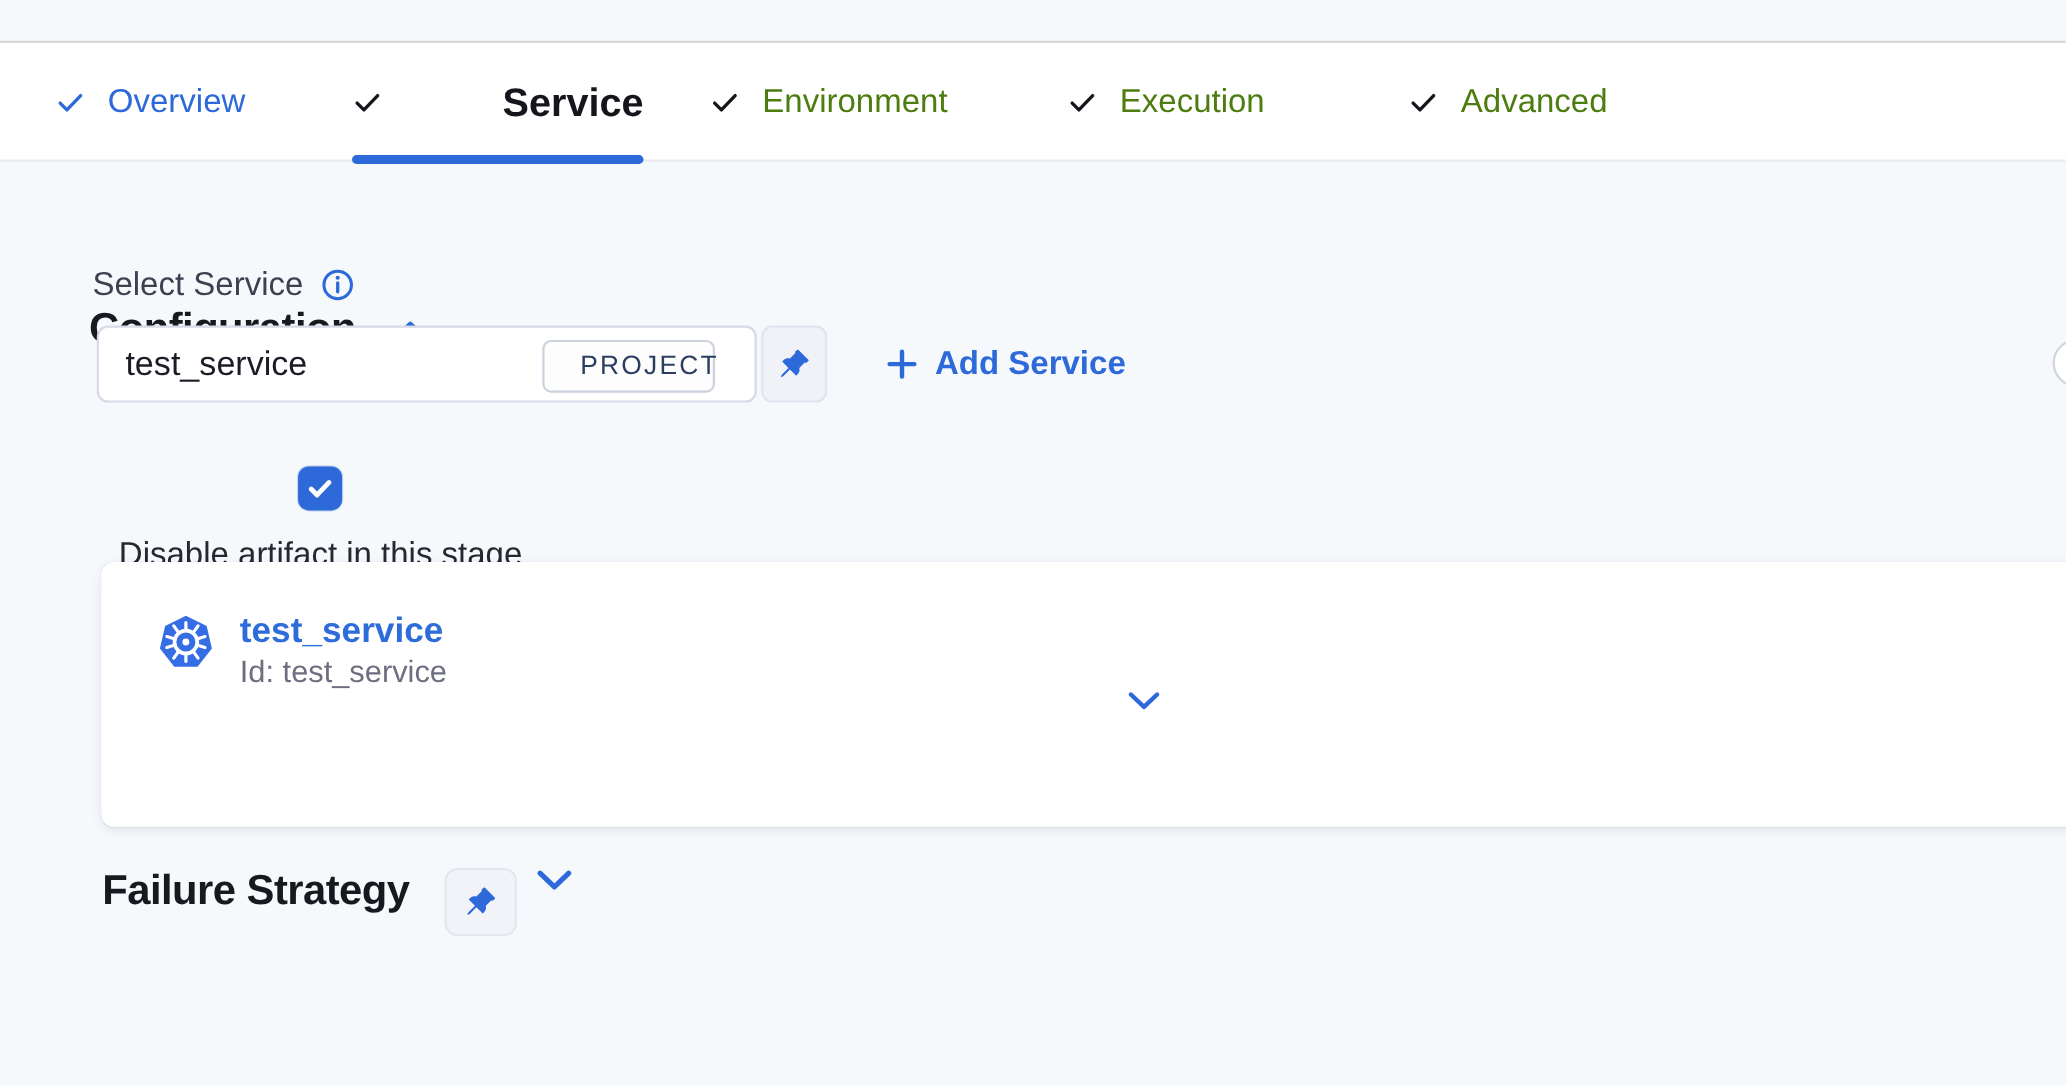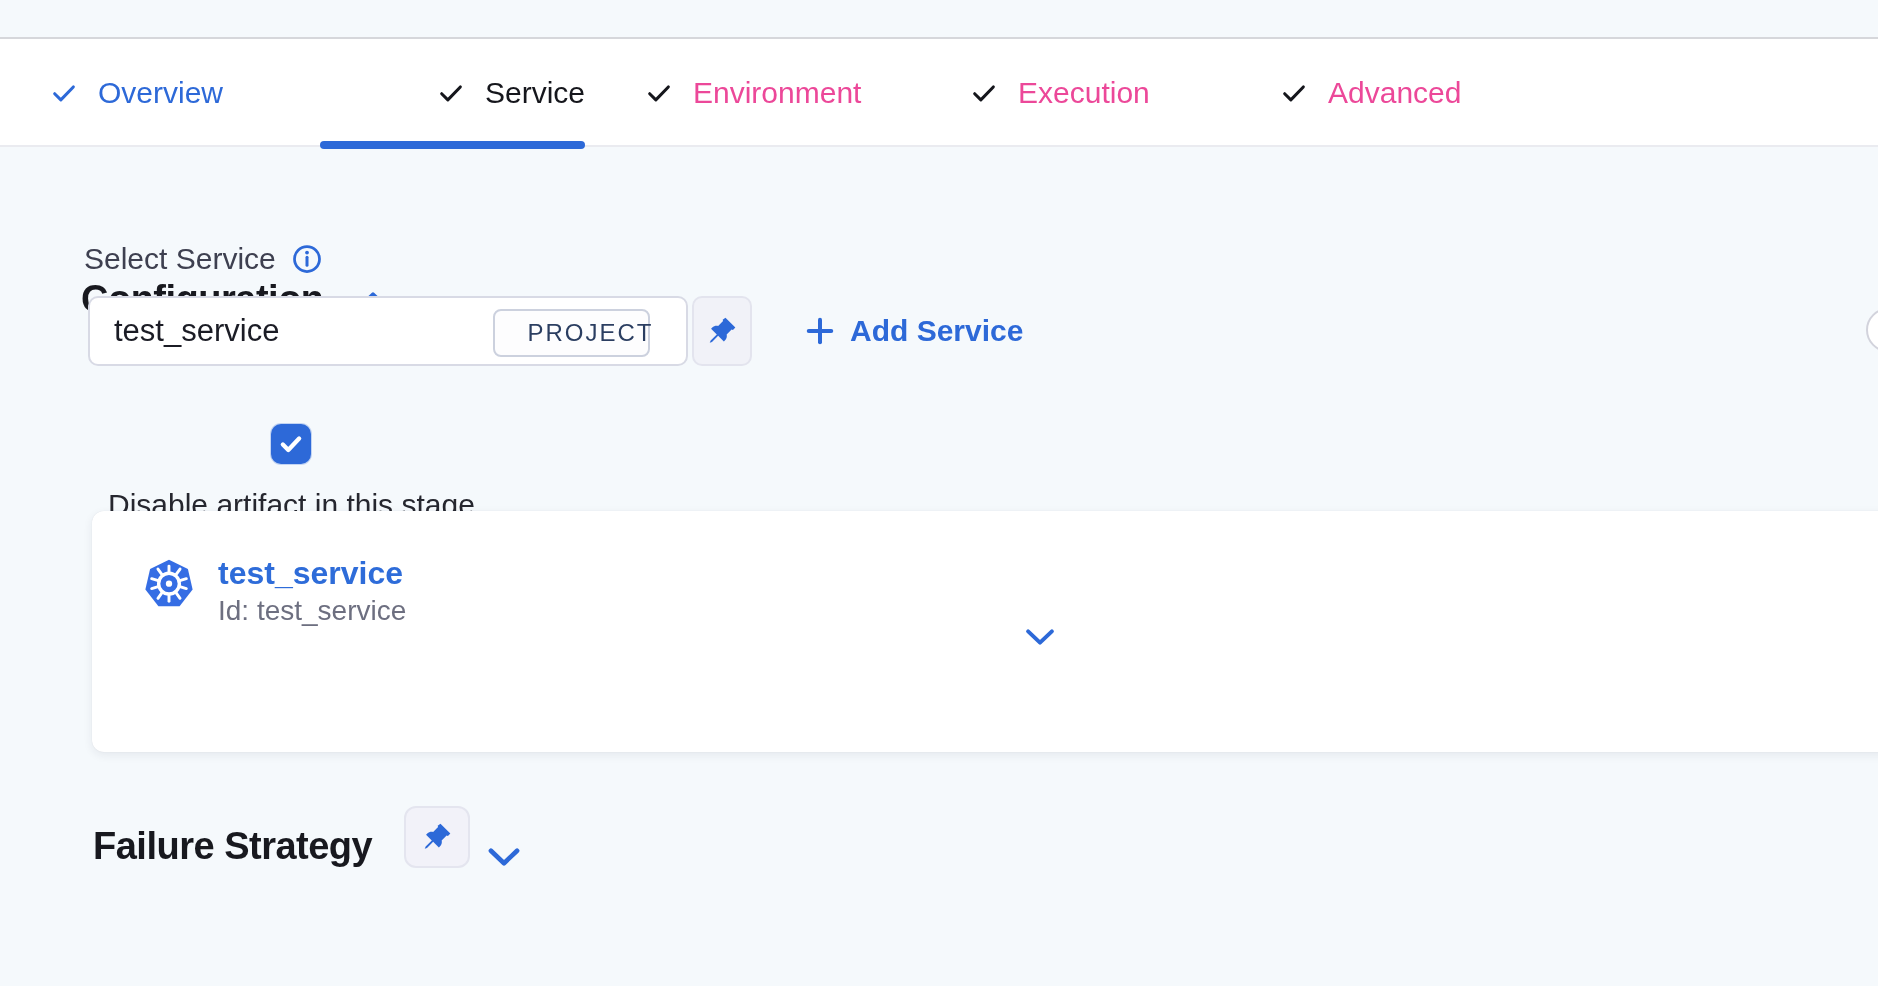--- a/index.html
+++ b/index.html
@@ -15,28 +15,28 @@
   .tabbar {
     position:absolute; left:0; top:0; width:1878px; height:110px;
     background:#ffffff;
     border-top:2px solid #d6d7db;
     border-bottom:2px solid #eaebf0;
     margin-top:37px;
   }
   .tab {
     position:absolute; top:0; height:108px;
     display:flex; align-items:center; gap:20px;
-    font-size:30px; color:#ec4899; cursor:pointer;
+    font-size:30px; color:#4d7c0f; cursor:pointer;
   }
   .tab .tick { width:28px; height:28px; display:block; }
   .tab-overview { left:50px; color:#2d69d8; }
   .tab-service-wrap {
     position:absolute; left:320px; top:0; width:265px; height:108px;
-    display:flex; align-items:center; justify-content:flex-end; gap:20px;
-    font-size:30px; font-weight:400; color:#15161c; cursor:pointer;
+    display:flex; align-items:center; justify-content:space-between; gap:20px;
+    font-size:36px; font-weight:700; color:#15161c; cursor:pointer;
   }
   .tab-service-wrap .underline {
     position:absolute; left:0; bottom:-2px; width:265px; height:8px;
     background:#2d69d8; border-radius:5px;
   }
   .tab-environment { left:645px; }
   .tab-execution  { left:970px; }
   .tab-advanced   { left:1280px; }
 
   
@@ -112,22 +112,22 @@
     position:absolute; left:126px; top:84px;
     font-size:28px; color:#6d6f80;
   }
   .view-inputs {
     position:absolute; left:933px; top:116px;
     display:flex; align-items:center; gap:12px; cursor:pointer;
     font-size:30px; font-weight:700; color:#2d69d8;
   }
 
   .failure-row {
-    position:absolute; left:93px; top:696px;
-    display:flex; align-items:flex-end;
+    position:absolute; left:93px; top:679px;
+    display:flex; align-items:flex-start;
   }
   .pin-btn-failure {
     width:66px; height:62px; margin-left:32px;
     background:#f2f2f9; border:2px solid #e4e5ef; border-radius:12px;
     display:flex; align-items:center; justify-content:center; cursor:pointer;
   }
   .failure-chevron { margin-left:17px; cursor:pointer; display:block; }
 
   .edge-circle {
     position:absolute; left:1866px; top:198px; width:44px; height:44px;

